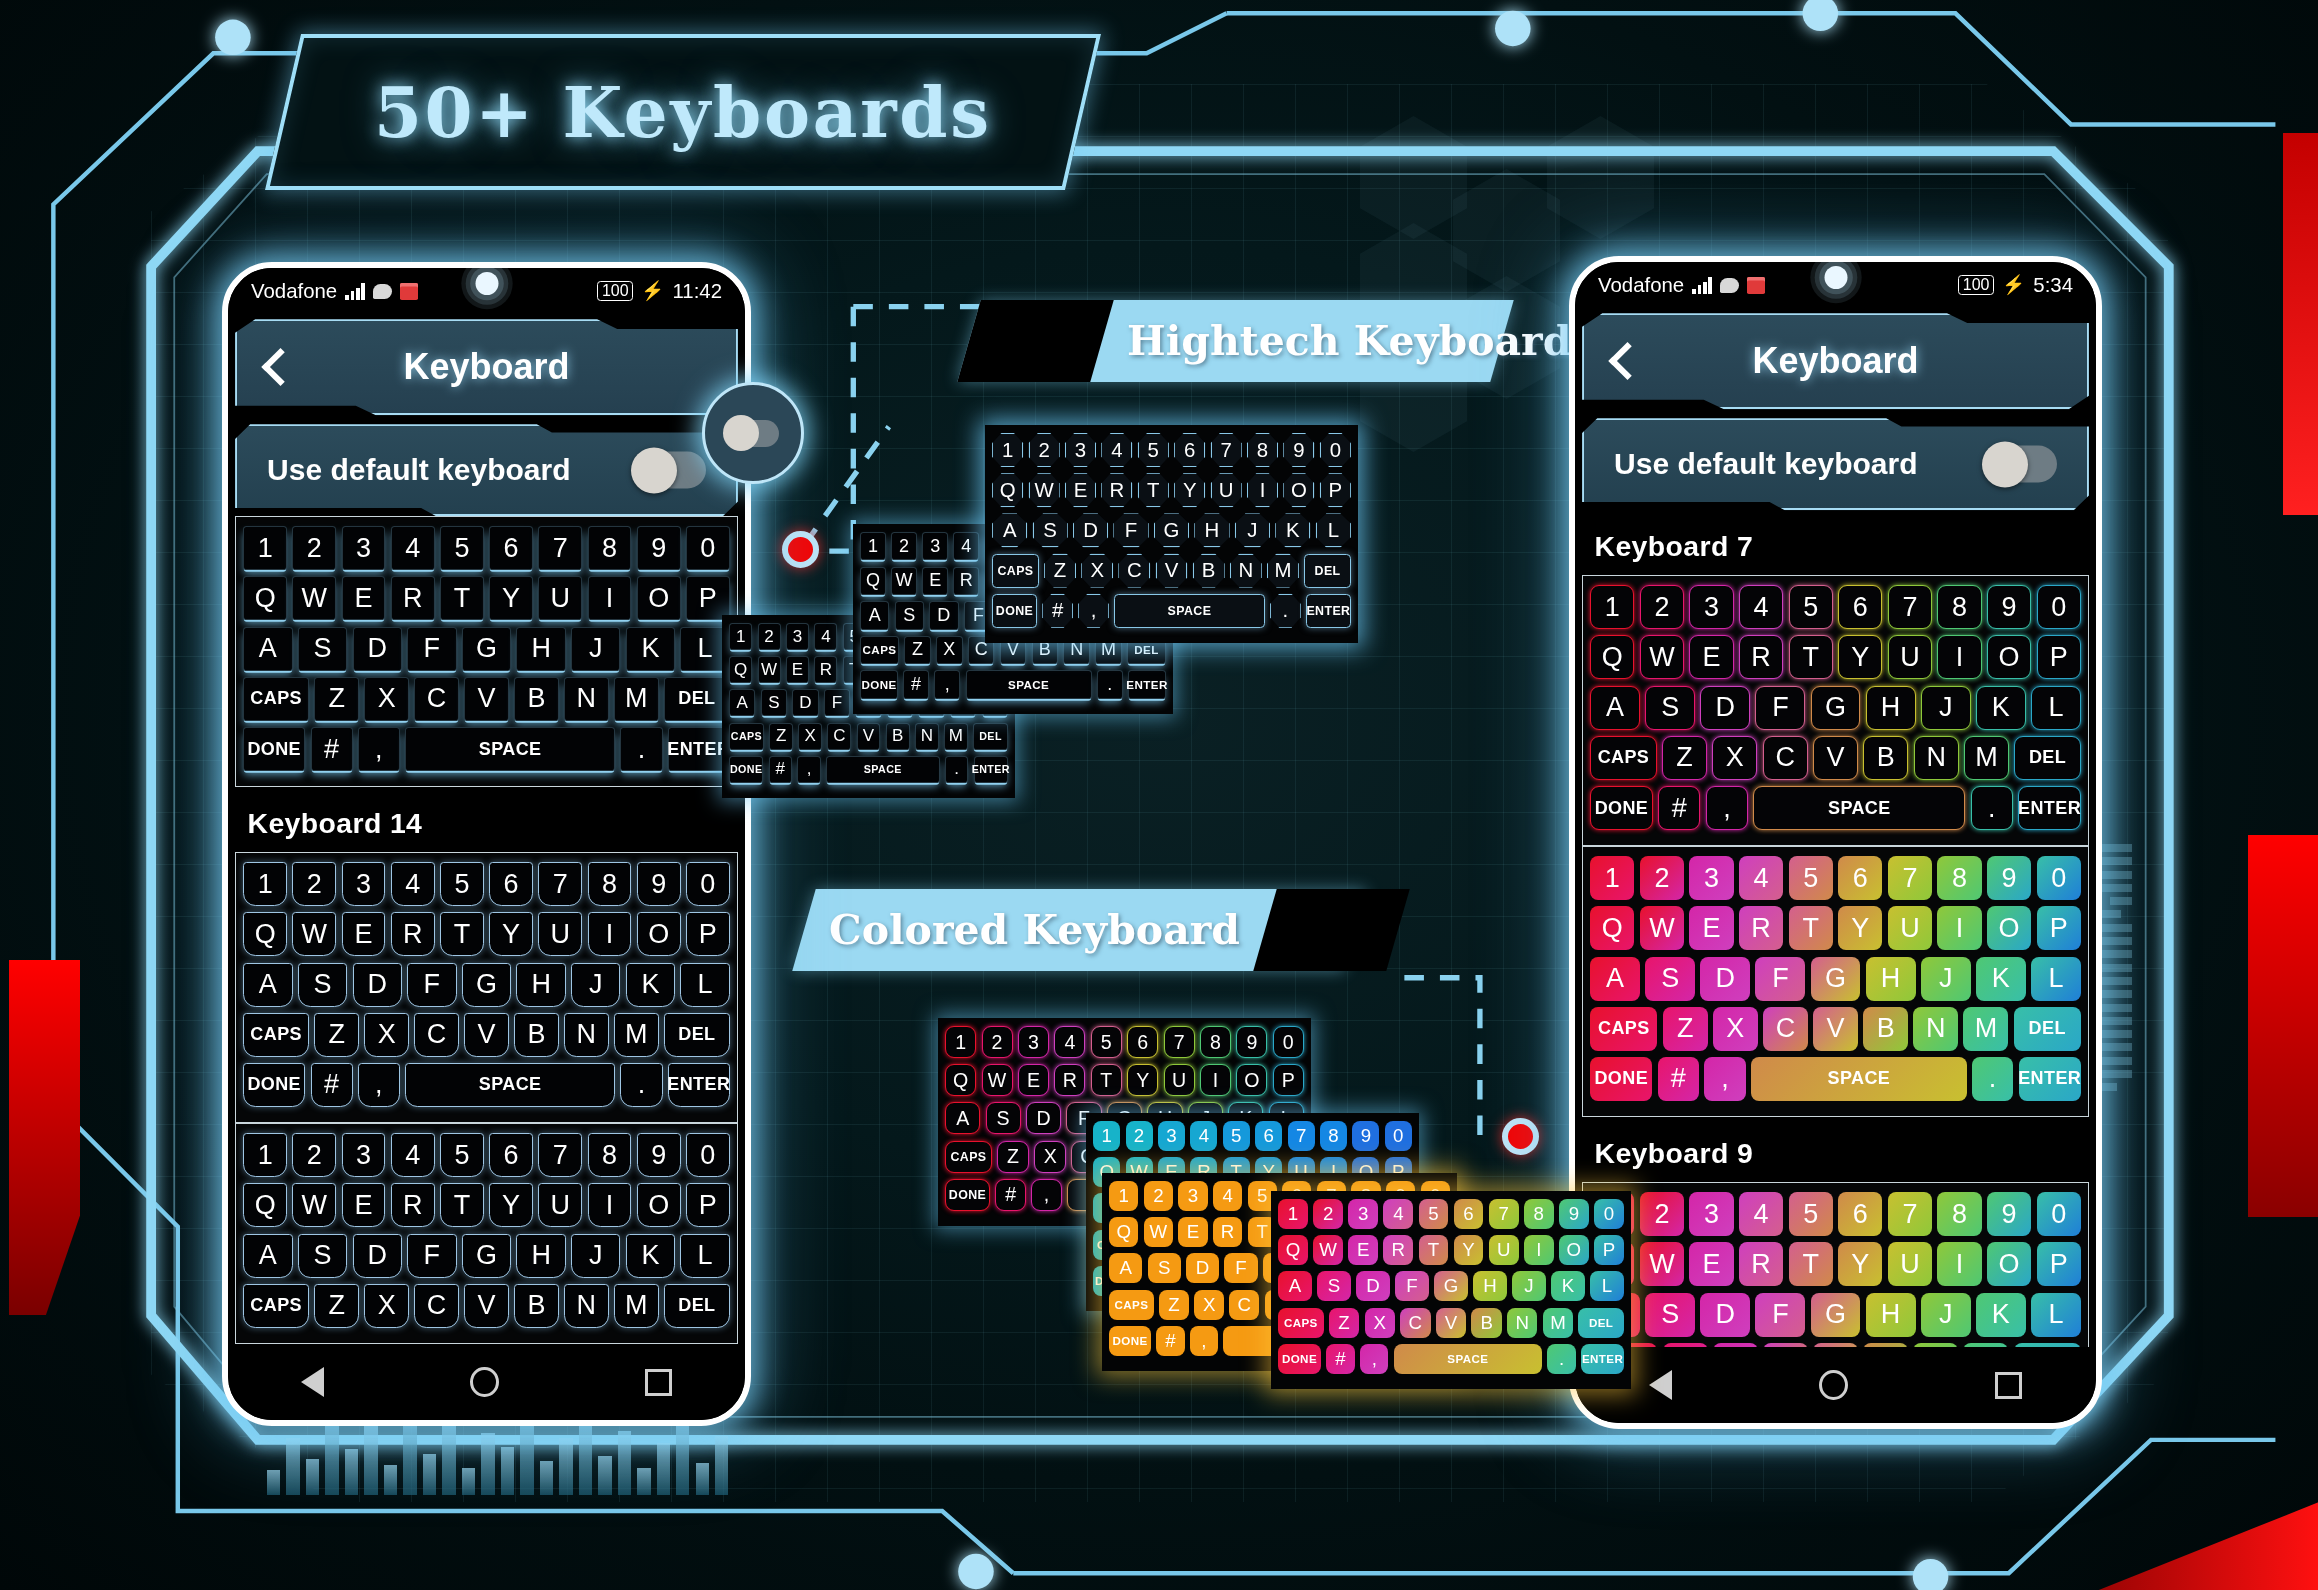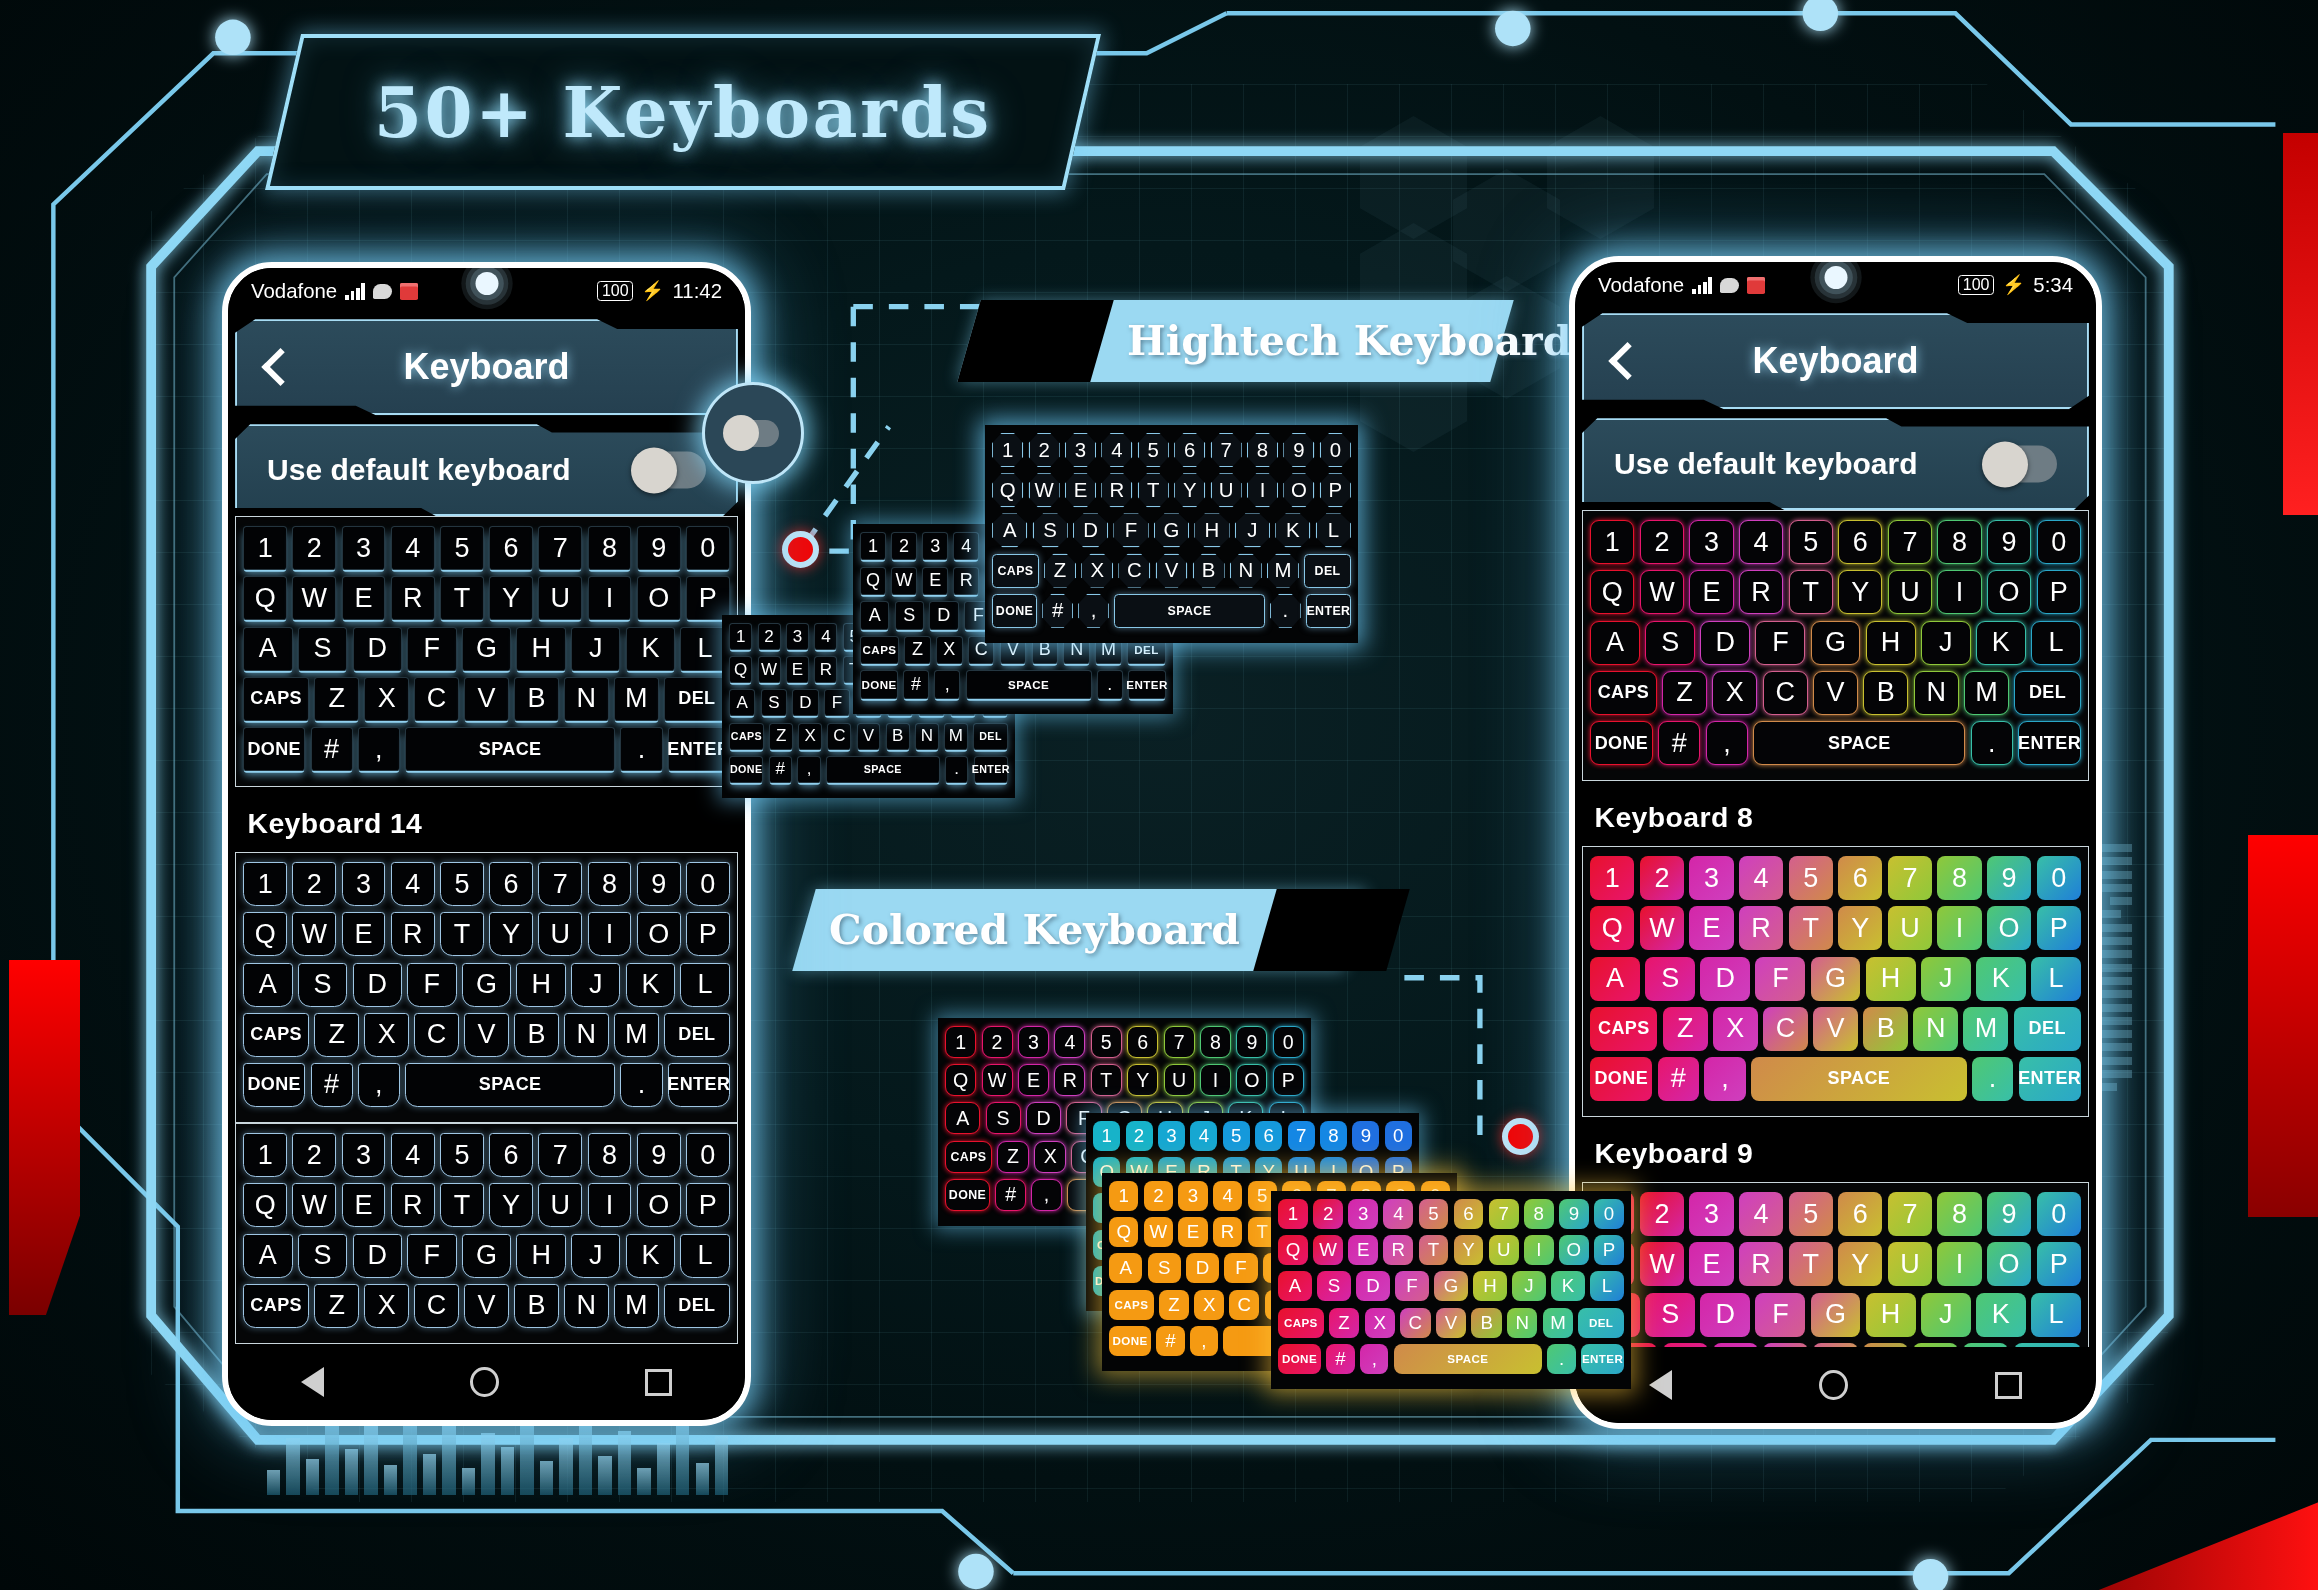--- a/index.html
+++ b/index.html
@@ -540,20 +540,21 @@
     </div>
     <div class="settingrow">
       <span class="stxt">Use default keyboard</span>
       <span class="toggle">
           <i></i>
         </span>
     </div>
   </div>
 
   <div style="padding:0 7.1px;">
+    <div class="kblabel">Keyboard 7</div>
     <div class="kbbox st-rainbow" style="--kh:44px;--kf:27px;--sf:18px;">
         <div class="krow">
           <div class="key" style="flex: 1 1 0px; border-color: rgb(232, 17, 45); color: rgb(255, 255, 255); box-shadow: rgb(232, 17, 45) 0px 0px 5.3px;">1</div>
           <div class="key" style="flex: 1 1 0px; border-color: rgb(232, 21, 107); color: rgb(255, 255, 255); box-shadow: rgb(232, 21, 107) 0px 0px 5.3px;">2</div>
           <div class="key" style="flex: 1 1 0px; border-color: rgb(212, 38, 168); color: rgb(255, 255, 255); box-shadow: rgb(212, 38, 168) 0px 0px 5.3px;">3</div>
           <div class="key" style="flex: 1 1 0px; border-color: rgb(207, 63, 190); color: rgb(255, 255, 255); box-shadow: rgb(207, 63, 190) 0px 0px 5.3px;">4</div>
           <div class="key" style="flex: 1 1 0px; border-color: rgb(212, 95, 142); color: rgb(255, 255, 255); box-shadow: rgb(212, 95, 142) 0px 0px 5.3px;">5</div>
           <div class="key" style="flex: 1 1 0px; border-color: rgb(200, 192, 48); color: rgb(255, 255, 255); box-shadow: rgb(200, 192, 48) 0px 0px 5.3px;">6</div>
           <div class="key" style="flex: 1 1 0px; border-color: rgb(143, 200, 58); color: rgb(255, 255, 255); box-shadow: rgb(143, 200, 58) 0px 0px 5.3px;">7</div>
           <div class="key" style="flex: 1 1 0px; border-color: rgb(79, 200, 115); color: rgb(255, 255, 255); box-shadow: rgb(79, 200, 115) 0px 0px 5.3px;">8</div>
@@ -597,21 +598,20 @@
         <div class="krow">
           <div class="key wide small" style="flex: 1.5 1 0px; border-color: rgb(232, 17, 45); color: rgb(255, 255, 255); box-shadow: rgb(232, 17, 45) 0px 0px 5.3px;">DONE</div>
           <div class="key" style="flex: 1 1 0px; border-color: rgb(232, 21, 107); color: rgb(255, 255, 255); box-shadow: rgb(232, 21, 107) 0px 0px 5.3px;">#</div>
           <div class="key" style="flex: 1 1 0px; border-color: rgb(212, 38, 168); color: rgb(255, 255, 255); box-shadow: rgb(212, 38, 168) 0px 0px 5.3px;">,</div>
           <div class="key wide small" style="flex: 5.2 1 0px; border-color: rgb(208, 138, 74); color: rgb(255, 255, 255); box-shadow: rgb(208, 138, 74) 0px 0px 5.3px;">SPACE</div>
           <div class="key" style="flex: 1 1 0px; border-color: rgb(56, 191, 168); color: rgb(255, 255, 255); box-shadow: rgb(56, 191, 168) 0px 0px 5.3px;">.</div>
           <div class="key wide small" style="flex: 1.5 1 0px; border-color: rgb(42, 167, 200); color: rgb(255, 255, 255); box-shadow: rgb(42, 167, 200) 0px 0px 5.3px;">ENTER</div>
         </div>
       </div>
 
-    <div class="kblabel">Keyboard 8</div>
     <div class="kbbox st-fill" style="--kh:44px;--kf:27px;--sf:18px;">
         <div class="krow">
           <div class="key" style="flex: 1 1 0px; background: linear-gradient(135deg, rgb(232, 17, 45), rgb(232, 21, 107));">1</div>
           <div class="key" style="flex: 1 1 0px; background: linear-gradient(135deg, rgb(232, 17, 45), rgb(212, 38, 168));">2</div>
           <div class="key" style="flex: 1 1 0px; background: linear-gradient(135deg, rgb(212, 38, 168), rgb(207, 63, 190));">3</div>
           <div class="key" style="flex: 1 1 0px; background: linear-gradient(135deg, rgb(207, 63, 190), rgb(212, 95, 142));">4</div>
           <div class="key" style="flex: 1 1 0px; background: linear-gradient(135deg, rgb(212, 95, 142), rgb(208, 138, 74));">5</div>
           <div class="key" style="flex: 1 1 0px; background: linear-gradient(135deg, rgb(208, 138, 74), rgb(200, 192, 48));">6</div>
           <div class="key" style="flex: 1 1 0px; background: linear-gradient(135deg, rgb(200, 192, 48), rgb(143, 200, 58));">7</div>
           <div class="key" style="flex: 1 1 0px; background: linear-gradient(135deg, rgb(143, 200, 58), rgb(79, 200, 115));">8</div>

